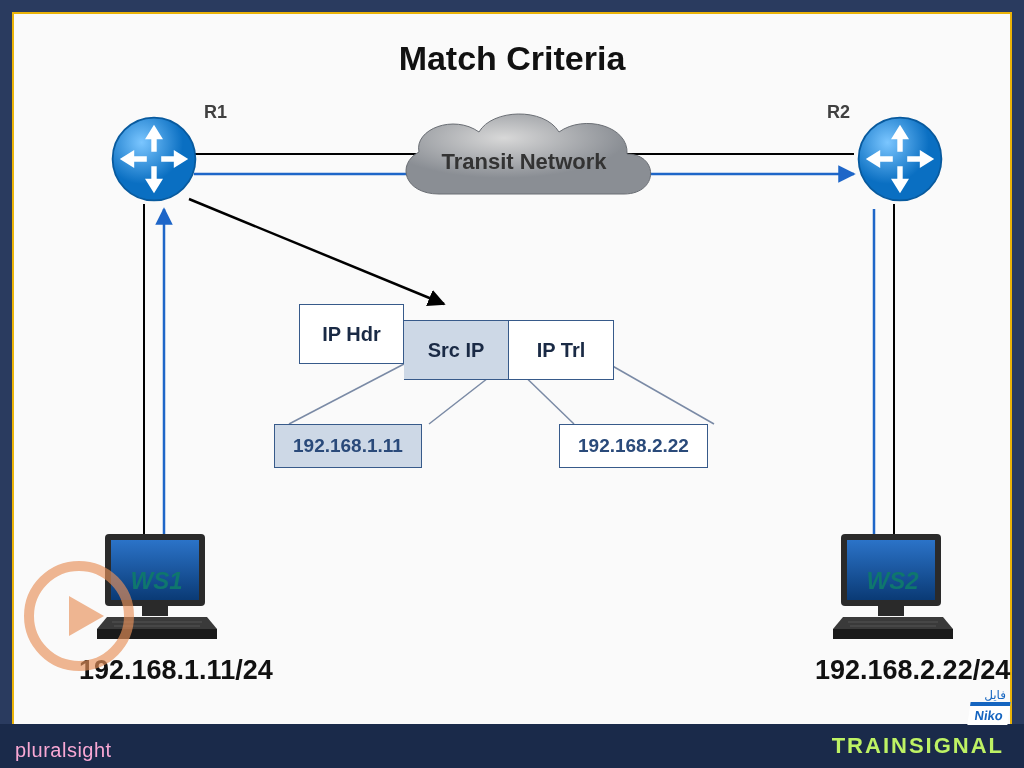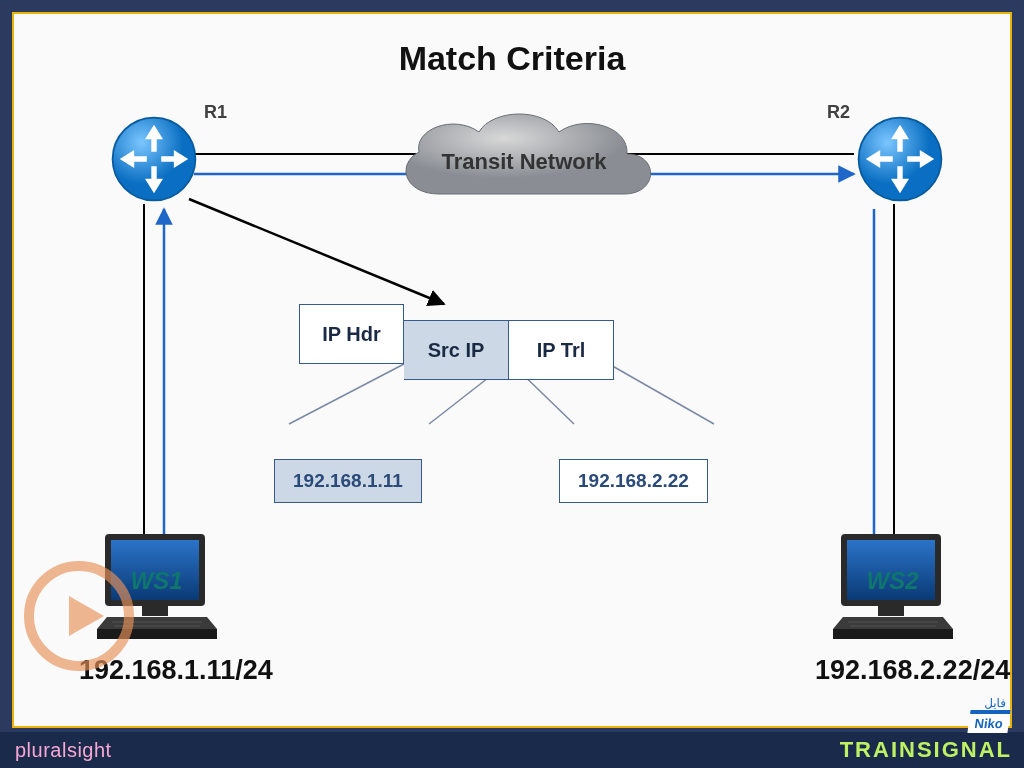--- a/index.html
+++ b/index.html
@@ -117,44 +117,43 @@
   .pcell + .pcell { border-left: none; margin-top: 16px; }
   
   .ipbox {
     position: absolute;
     border: 1.5px solid #375a8a;
     padding: 10px 18px;
     font-size: 19px;
     font-weight: bold;
     color: #2a4a7a;
     background: #fff;
-    margin-top: 35px;
   }
   .ipbox.highlight { background: #cdd8e6; }
   #srcip { top: 410px; left: 260px; }
   #dstip { top: 410px; left: 545px; }
   
   .lines {
     position: absolute;
     top: 0; left: 0;
     width: 1000px; height: 720px;
     pointer-events: none;
   }
   
   .footer {
     position: absolute;
     bottom: 0;
     left: 0;
     right: 0;
-    height: 36px;
+    height: 44px;
     background: #1a2a4a;
     display: flex;
     justify-content: flex-end;
     align-items: center;
-    padding: 0 12px;
+    padding: 0 20px;
   }
   .trainsignal {
     color: #bef264;
     font-size: 22px;
     font-weight: bold;
     letter-spacing: 2px;
     font-family: "Arial Black", Arial, sans-serif;
   }
   .niko {
     position: absolute;

